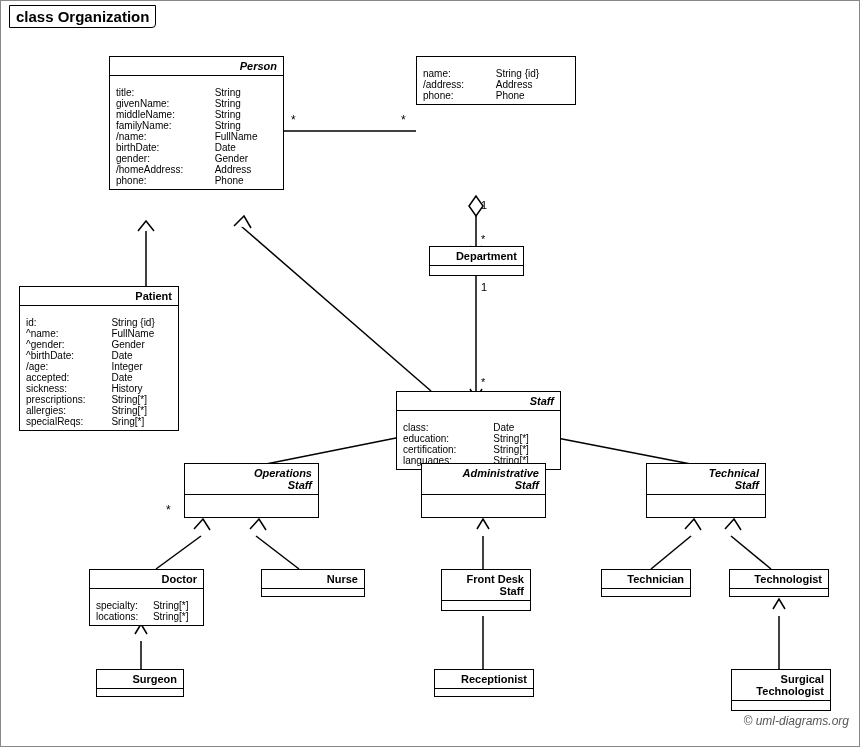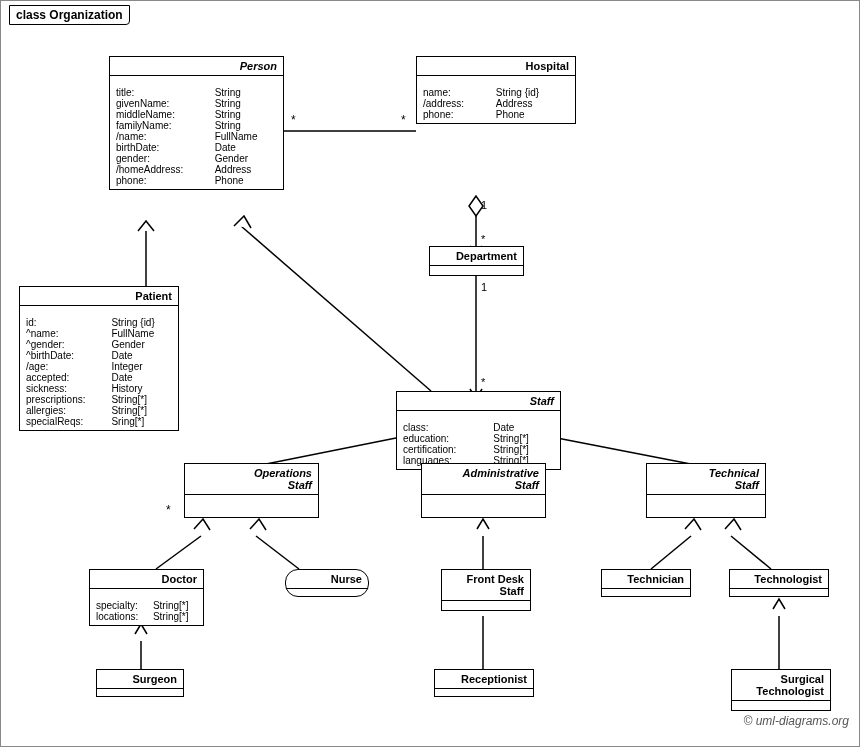--- a/index.html
+++ b/index.html
@@ -16,21 +16,21 @@
       position: relative;
       width: 860px;
       height: 747px;
       border: 1.5px solid #888;
       background: #fff;
     }
     .diagram-label {
       position: absolute;
       top: 4px;
       left: 8px;
-      font-size: 12px;
+      font-size: 15px;
       font-weight: bold;
       background: #fff;
       border: 1px solid #000;
       padding: 2px 6px;
       border-radius: 0 0 4px 0;
     }
     .uml-box {
       position: absolute;
       border: 1.5px solid #000;
       background: #fff;
@@ -197,21 +197,20 @@
         <tr>
               <td>phone:</td>
               <td>Phone</td>
             </tr>
       </tbody>
         </table>
     </div>
   </div>
 
   <div class="uml-box" style="left:415px; top:55px; width:160px;">
-    <div class="box-title non-italic">Hospital</div>
     <div class="box-attrs">
       <table>
         <tbody>
             <tr>
               <td>name:</td>
               <td>String {id}</td>
             </tr>
         <tr>
               <td>/address:</td>
               <td>Address</td>
@@ -331,21 +330,21 @@
             </tr>
         <tr>
               <td>locations:</td>
               <td>String[*]</td>
             </tr>
       </tbody>
         </table>
     </div>
   </div>
 
-  <div class="uml-box" style="left:284px; top:568px; width:84px; min-height:28px;border-radius:13px;">
+  <div class="uml-box" style="left:260px; top:568px; width:104px; min-height:28px;">
     <div class="box-title non-italic">Nurse</div>
   </div>
 
   <div class="uml-box" style="left:440px; top:568px; width:90px; min-height:42px;">
     <div class="box-title non-italic" style="white-space:pre-line;">Front Desk
 Staff</div>
   </div>
 
   <div class="uml-box" style="left:600px; top:568px; width:90px; min-height:28px;">
     <div class="box-title non-italic">Technician</div>

